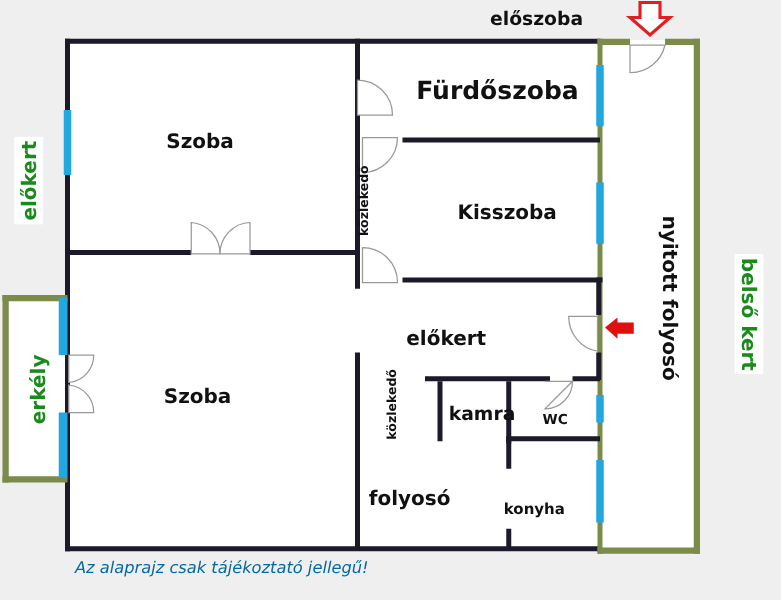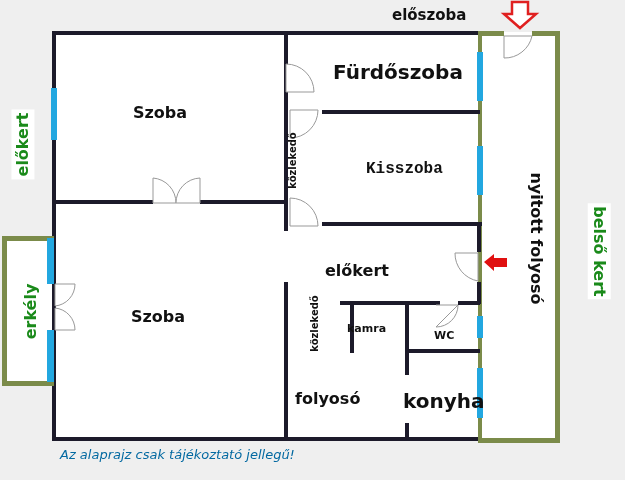--- a/index.html
+++ b/index.html
@@ -76,28 +76,28 @@
   <path d="M512 2 L528 2 L528 14 L536 14 L520 28 L504 14 L512 14 Z" fill="#fff" stroke="#e02020" stroke-width="2.5"></path>
 
   <path d="M484 262 L494 254 L494 258 L507 258 L507 267 L494 267 L494 271 Z" fill="#e01010"></path>
 </svg>
 
 <div class="lbl" style="left:392px;top:6px;font-size:15px;">előszoba</div>
 
 <div class="lbl" style="left:133px;top:103px;font-size:16px;">Szoba</div>
 <div class="lbl" style="left:131px;top:307px;font-size:16px;">Szoba</div>
 <div class="lbl" style="left:333px;top:60px;font-size:20px;">Fürdőszoba</div>
-<div class="lbl" style="left:366px;top:160px;font-size:16px;font-family:Liberation Mono, monospace;">Kisszoba</div>
+<div class="lbl" style="left:366px;top:160px;font-size:16px;">Kisszoba</div>
 <div class="lbl vert" style="left:264px;top:155px;font-size:10px;transform:rotate(-90deg);">közlekedő</div>
 <div class="lbl" style="left:325px;top:261px;font-size:16px;">előkert</div>
 <div class="lbl vert" style="left:286px;top:318px;font-size:10px;transform:rotate(-90deg);">közlekedő</div>
-<div class="lbl" style="left:347px;top:322px;font-size:11px;">kamra</div>
+<div class="lbl" style="left:359px;top:322px;font-size:15px;">kamra</div>
 <div class="lbl" style="left:434px;top:329px;font-size:11px;">WC</div>
 <div class="lbl" style="left:295px;top:389px;font-size:16px;">folyosó</div>
-<div class="lbl" style="left:403px;top:389px;font-size:20px;">konyha</div>
+<div class="lbl" style="left:403px;top:400px;font-size:12px;">konyha</div>
 
 <div class="lbl vert" style="left:470px;top:229px;font-size:16px;transform:rotate(90deg);">nyitott folyosó</div>
 
 <div class="lbl green vert" style="left:-12px;top:133px;font-size:16px;transform:rotate(-90deg);">előkert</div>
 <div class="lbl green vert" style="left:0px;top:300px;font-size:16px;transform:rotate(-90deg);">erkély</div>
 <div class="lbl green vert" style="left:551px;top:240px;font-size:16px;transform:rotate(90deg);">belső kert</div>
 
 <div class="note" style="left:60px;top:447px;">Az alaprajz csak tájékoztató jellegű!</div>
 
 </body></html>

